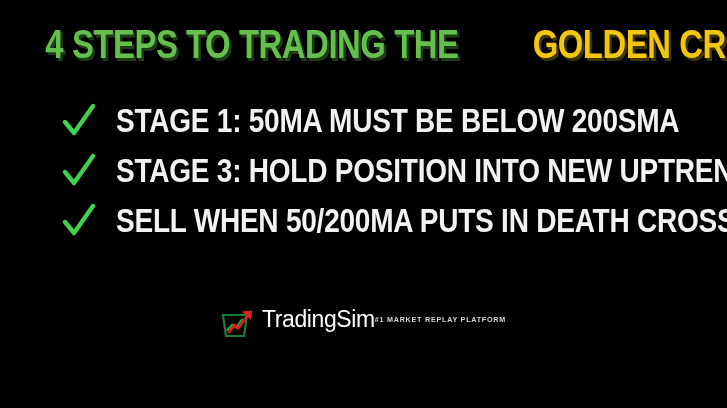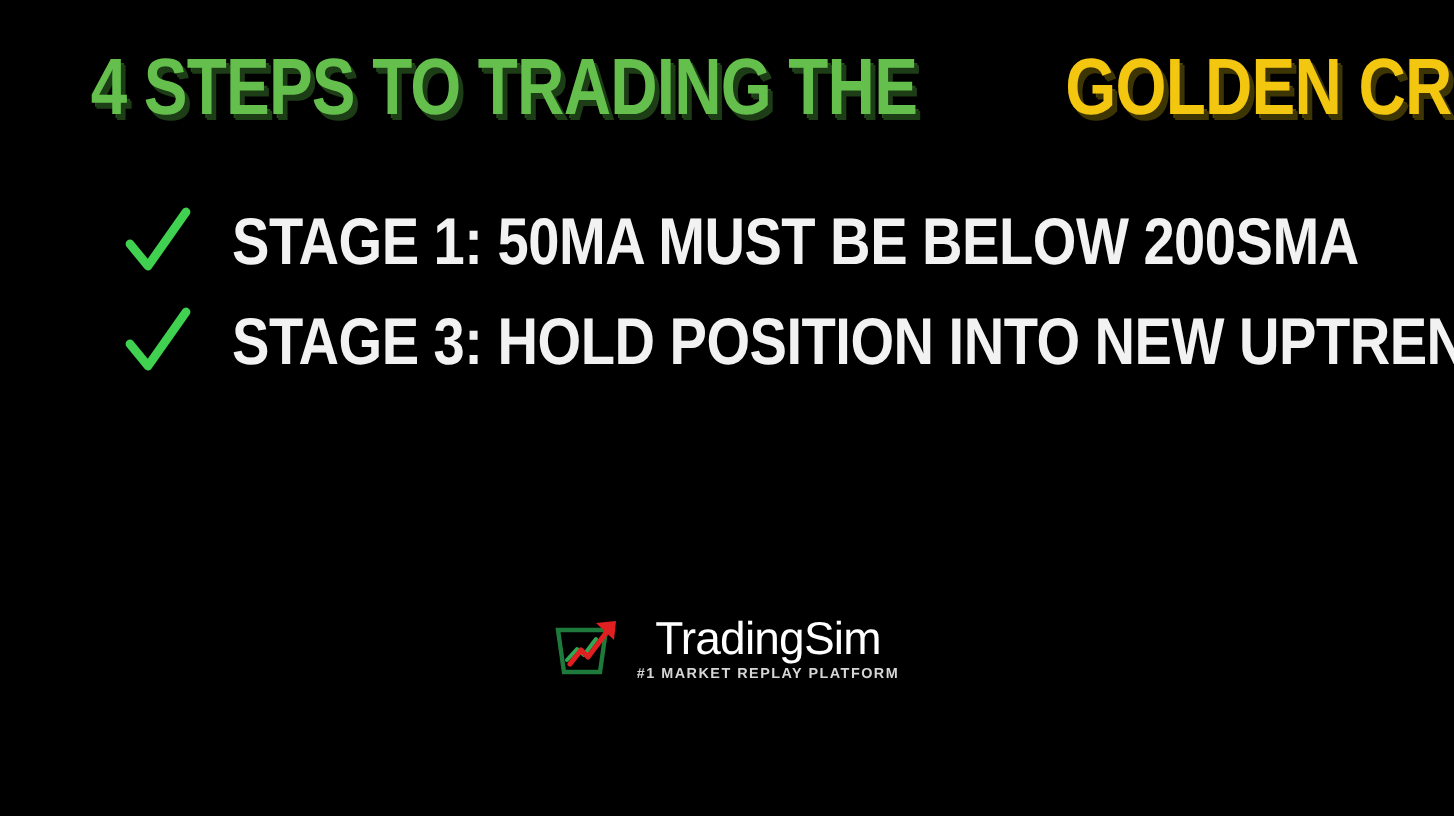--- a/index.html
+++ b/index.html
@@ -105,21 +105,21 @@
   .logo-mark {
     width: 34px;
     height: 30px;
     margin-right: 7px;
     margin-top: 3px;
     flex: 0 0 auto;
   }
   .logo-mark svg { display: block; width: 34px; height: 30px; }
   .logo-textblock {
     display: flex;
-    flex-direction: column;
+    flex-direction: row;
     align-items: center;
     padding-top: 1px;
   }
   .logo-word {
     font-family: "Liberation Sans", sans-serif;
     font-weight: 400;
     font-size: 23px;
     line-height: 24px;
     color: #ffffff;
     letter-spacing: -0.4px;
@@ -158,20 +158,28 @@
 
     <div class="step-row">
       <span class="check-icon">
         <svg viewBox="0 0 34 38" xmlns="http://www.w3.org/2000/svg">
           <path d="M3 20 L12 31 L31 4" fill="none" stroke="#3fd14f" stroke-width="4.4" stroke-linecap="round" stroke-linejoin="round"></path>
         </svg>
       </span>
       <span class="step-label">STAGE 3: HOLD POSITION INTO NEW UPTREND</span>
     </div>
 
+    <div class="step-row">
+      <span class="check-icon">
+        <svg viewBox="0 0 34 38" xmlns="http://www.w3.org/2000/svg">
+          <path d="M3 20 L12 31 L31 4" fill="none" stroke="#3fd14f" stroke-width="4.4" stroke-linecap="round" stroke-linejoin="round"></path>
+        </svg>
+      </span>
+      <span class="step-label">SELL WHEN 50/200MA PUTS IN DEATH CROSS</span>
+    </div>
 
   </div>
 
   <div class="logo">
     <div class="logo-inner">
       <span class="logo-mark">
         <svg viewBox="0 0 34 30" xmlns="http://www.w3.org/2000/svg">
           <path d="M2 6 L26 6 L23 27 L5 27 Z" fill="none" stroke="#1e7a3a" stroke-width="2.2"></path>
           <path d="M6.5 21 L11.5 15.5 L15 18.5 L21 10.5" fill="none" stroke="#2faa52" stroke-width="2" stroke-linecap="round" stroke-linejoin="round"></path>
           <path d="M8 23 L13.5 16 L17 19.5 L29 3.5" fill="none" stroke="#e02020" stroke-width="2.6" stroke-linecap="round" stroke-linejoin="round"></path>

